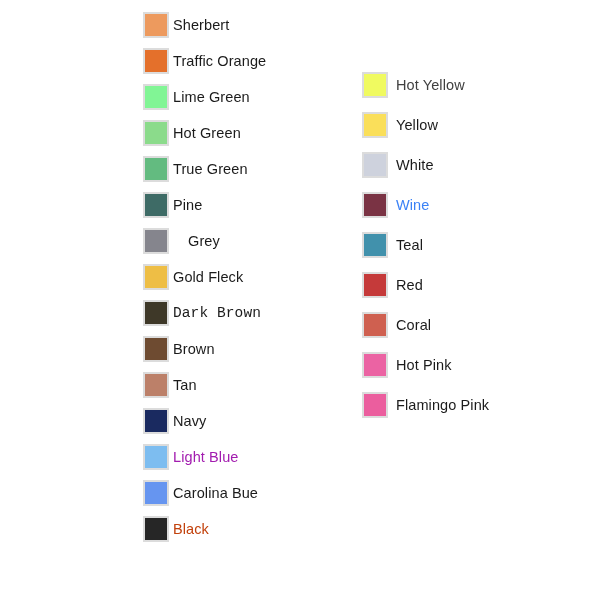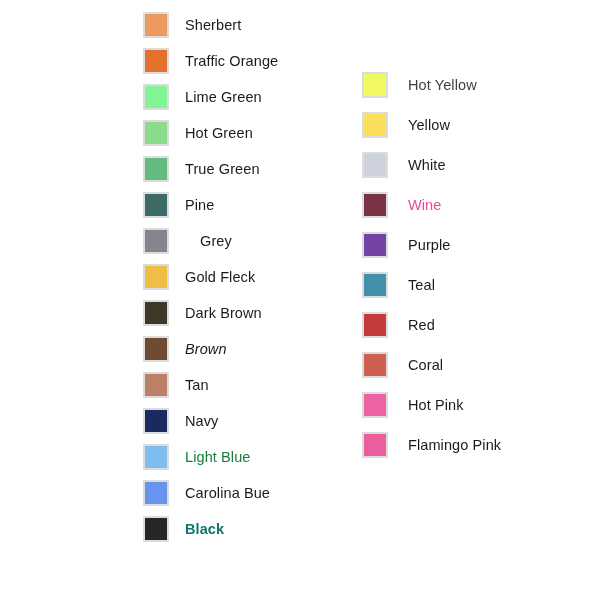--- a/index.html
+++ b/index.html
@@ -26,41 +26,40 @@
     top: 0;
   }
   #legend-column-left  { left: 143px; top: 12px; }
   #legend-column-right { left: 362px; top: 72px; }
 
   .legend-entry {
     display: flex;
     align-items: center;
     height: 26px;
     white-space: nowrap;
-    gap: 12px;
   }
   #legend-column-left  .legend-entry { margin-bottom: 10px; }
   #legend-column-right .legend-entry { margin-bottom: 14px; }
 
   .swatch {
     width: 22px;
     height: 22px;
     border: 2px solid #dcdcdc;
     box-sizing: content-box;
     flex: 0 0 auto;
   }
   .entry-label {
     font-size: 14.5px;
     color: #1b1b1b;
     line-height: 1;
     letter-spacing: 0.1px;
   }
   #legend-column-left  .entry-label { margin-left: 4px; }
   #legend-column-right .entry-label { margin-left: 8px; }
-  .entry-label.indented { margin-left: 10px; font-style: italic; }
+  .entry-label.indented { margin-left: 10px; }
 </style>
 </head>
 <body style="background: rgb(255, 255, 255);">
 
 <div id="legend-root">
   <div class="legend-column" id="legend-column-left">
       <div class="legend-entry">
         <div class="swatch" style="background: rgb(237, 154, 94); border-color: rgb(220, 220, 220);"></div>
         <span class="entry-label" style="color: rgb(27, 27, 27);">Sherbert</span>
       </div>
@@ -87,67 +86,63 @@
       <div class="legend-entry">
         <div class="swatch" style="background: rgb(133, 133, 141); border-color: rgb(220, 220, 220);"></div>
         <span class="entry-label" style="color: rgb(27, 27, 27); margin-left: 19px;">Grey</span>
       </div>
       <div class="legend-entry">
         <div class="swatch" style="background: rgb(238, 190, 69); border-color: rgb(220, 220, 220);"></div>
         <span class="entry-label" style="color: rgb(27, 27, 27);">Gold Fleck</span>
       </div>
       <div class="legend-entry">
         <div class="swatch" style="background: rgb(62, 56, 40); border-color: rgb(220, 220, 220);"></div>
-        <span class="entry-label" style="color: rgb(27, 27, 27);">Dark Brown</span>
+        <span class="entry-label" style="color: rgb(27, 27, 27); font-family: Liberation Mono, monospace;">Dark Brown</span>
       </div>
       <div class="legend-entry">
         <div class="swatch" style="background: rgb(110, 75, 49); border-color: rgb(220, 220, 220);"></div>
         <span class="entry-label indented" style="color: rgb(27, 27, 27);">Brown</span>
       </div>
       <div class="legend-entry">
         <div class="swatch" style="background: rgb(188, 128, 105); border-color: rgb(220, 220, 220);"></div>
         <span class="entry-label" style="color: rgb(27, 27, 27);">Tan</span>
       </div>
       <div class="legend-entry">
         <div class="swatch" style="background: rgb(26, 42, 96); border-color: rgb(220, 220, 220);"></div>
         <span class="entry-label" style="color: rgb(27, 27, 27);">Navy</span>
       </div>
       <div class="legend-entry">
         <div class="swatch" style="background: rgb(125, 189, 240); border-color: rgb(220, 220, 220);"></div>
-        <span class="entry-label" style="color: #15803d;">Light Blue</span>
+        <span class="entry-label" style="color: #a21caf;">Light Blue</span>
       </div>
       <div class="legend-entry">
         <div class="swatch" style="background: rgb(102, 149, 240); border-color: rgb(220, 220, 220);"></div>
         <span class="entry-label" style="color: rgb(27, 27, 27);">Carolina Bue</span>
       </div>
       <div class="legend-entry">
         <div class="swatch" style="background: rgb(38, 38, 38); border-color: rgb(220, 220, 220);"></div>
-        <span class="entry-label" style="color: #0f766e; font-weight: bold;">Black</span>
+        <span class="entry-label" style="color: #c2410c;">Black</span>
       </div>
     </div>
   <div class="legend-column" id="legend-column-right">
       <div class="legend-entry">
         <div class="swatch" style="background: rgb(240, 250, 96); border-color: rgb(220, 220, 220);"></div>
         <span class="entry-label" style="color: #404040;">Hot Yellow</span>
       </div>
       <div class="legend-entry">
         <div class="swatch" style="background: rgb(250, 223, 90); border-color: rgb(220, 220, 220);"></div>
         <span class="entry-label" style="color: rgb(27, 27, 27);">Yellow</span>
       </div>
       <div class="legend-entry">
         <div class="swatch" style="background: rgb(206, 210, 221); border-color: rgb(220, 220, 220);"></div>
         <span class="entry-label" style="color: rgb(27, 27, 27);">White</span>
       </div>
       <div class="legend-entry">
         <div class="swatch" style="background: rgb(122, 51, 68); border-color: rgb(220, 220, 220);"></div>
-        <span class="entry-label" style="color: #ec4899;">Wine</span>
-      </div>
-      <div class="legend-entry">
-        <div class="swatch" style="background: rgb(117, 67, 165); border-color: rgb(220, 220, 220);"></div>
-        <span class="entry-label" style="color: rgb(27, 27, 27);">Purple</span>
+        <span class="entry-label" style="color: #3b82f6;">Wine</span>
       </div>
       <div class="legend-entry">
         <div class="swatch" style="background: rgb(65, 145, 172); border-color: rgb(220, 220, 220);"></div>
         <span class="entry-label" style="color: rgb(27, 27, 27);">Teal</span>
       </div>
       <div class="legend-entry">
         <div class="swatch" style="background: rgb(197, 58, 58); border-color: rgb(220, 220, 220);"></div>
         <span class="entry-label" style="color: rgb(27, 27, 27);">Red</span>
       </div>
       <div class="legend-entry">

